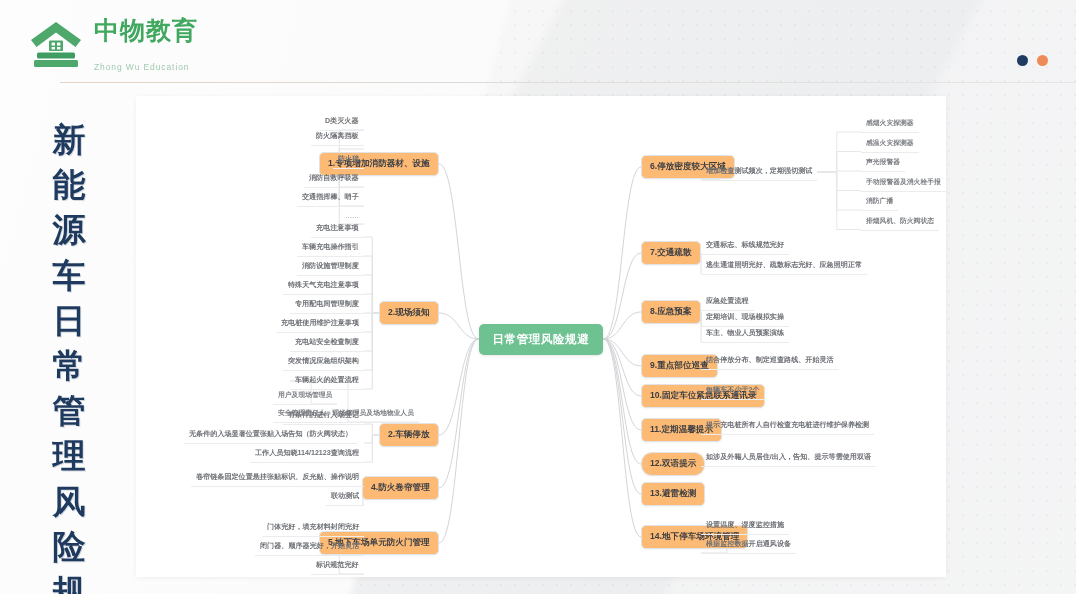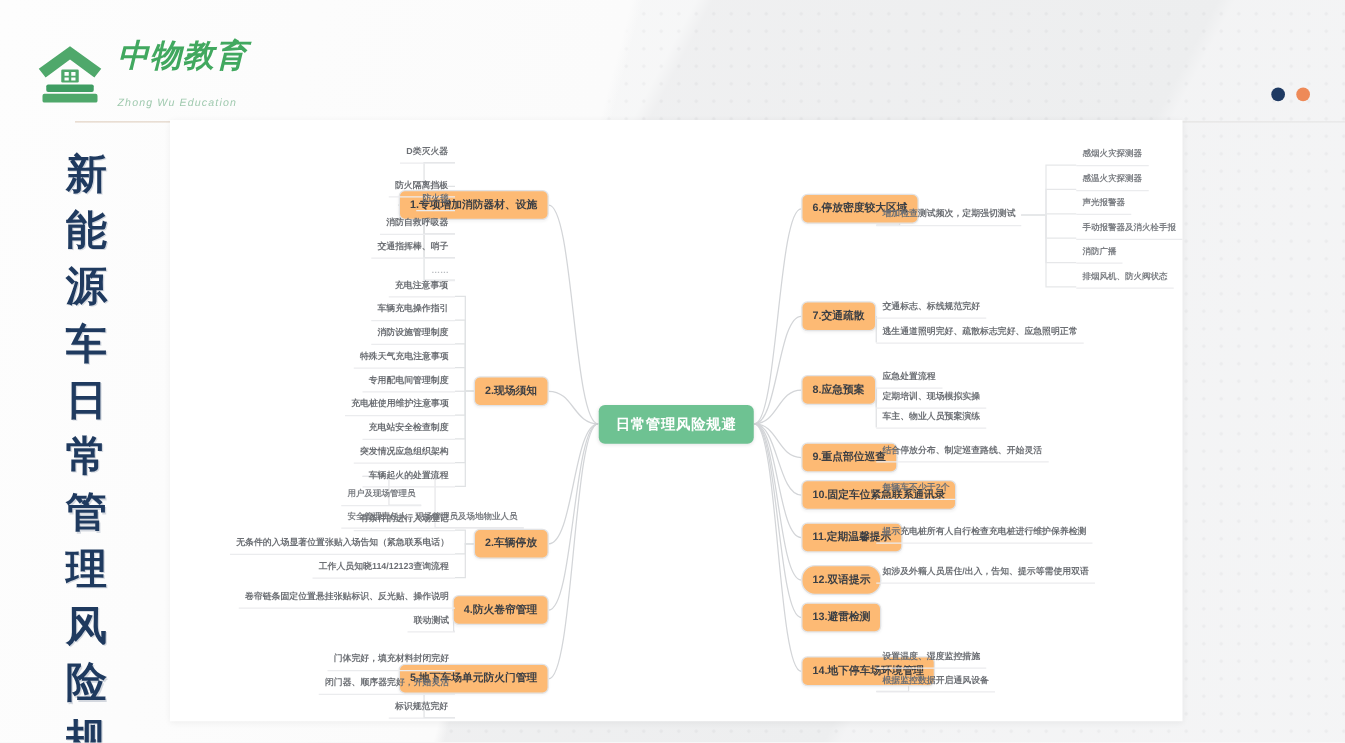--- a/index.html
+++ b/index.html
@@ -20,21 +20,21 @@
   #bg-sheen{
     position:absolute;inset:0;
     background:linear-gradient(118deg,#fafafa 0%,#fafafa 40%,#ededee 41%,#e9eaeb 70%,#f4f4f5 71%,#f6f6f7 100%);
     opacity:.55;
   }
   #bg-sheen2{
     position:absolute;left:0;top:0;width:760px;height:594px;
     background:linear-gradient(105deg,#fdfdfd 0%,#fbfbfb 55%,rgba(251,251,251,0) 56%);
   }
   
-  #header{position:absolute;left:0;top:15px;width:1076px;height:88px;font-style:italic;}
+  #header{position:absolute;left:0;top:0;width:1076px;height:88px;}
   #logo-wrap{position:absolute;left:28px;top:18px;display:flex;align-items:center;gap:10px;}
   #logo-mark{width:56px;height:52px;}
   #logo-text{display:flex;flex-direction:column;justify-content:center;line-height:1;}
   #logo-cn{font-size:25px;font-weight:700;color:#41a85f;letter-spacing:1px;font-family:"Liberation Sans","DejaVu Sans",sans-serif;}
   #logo-en{font-size:8.5px;color:#9fc9ae;letter-spacing:.9px;margin-top:20px;}
   #header-rule{position:absolute;left:60px;top:82px;width:1016px;height:1px;
     background:linear-gradient(90deg,#e3d3c4 0%,#ded9d4 35%,#e6e6e6 100%);}
   #deco-dots{position:absolute;right:28px;top:55px;display:flex;gap:9px;}
   .deco-dot{width:11px;height:11px;border-radius:50%;}
   
@@ -186,40 +186,40 @@
       <path d="M569,368 L567.2,368 L567.2,370 L565,370" fill="none" stroke="#e0e2e4" stroke-width="1"></path>
       <path d="M467.5,243 C486.25,243 486.25,398 505,398" fill="none" stroke="#d3d5d8" stroke-width="1"></path>
       <path d="M467.5,243 C486.25,243 486.25,441 505,441" fill="none" stroke="#d3d5d8" stroke-width="1"></path>
       <path d="M612,441 L590.85,441 L590.85,438 L565,438" fill="none" stroke="#e0e2e4" stroke-width="1"></path>
       <path d="M612,441 L590.85,441 L590.85,457 L565,457" fill="none" stroke="#e0e2e4" stroke-width="1"></path>
     </svg>
   <div id="map">
       <div class="node n-root ta-l" style="left: 342.5px; top: 227.5px;"><span>日常管理风险规避</span></div>
       <div class="node n-main ta-r" style="top: 56px; left: 183px;"><span>1.专项增加消防器材、设施</span></div>
       <div class="node n-sub ta-r" style="top: 17px; left: 184px;"><span>D类灭火器</span></div>
-      <div class="node n-sub ta-r" style="top: 44px; left: 175px; text-align: right;"><span>防火隔离挡板</span></div>
+      <div class="node n-sub ta-r" style="top: 32px; left: 175px; text-align: right;"><span>防火隔离挡板</span></div>
       <div class="node n-sub ta-r" style="top: 55px; left: 197px;"><span>防火毯</span></div>
       <div class="node n-sub ta-r" style="top: 74px; left: 168px;"><span>消防自救呼吸器</span></div>
       <div class="node n-sub ta-r" style="top: 93px; left: 161px;"><span>交通指挥棒、哨子</span></div>
       <div class="node n-sub ta-r n-dim" style="top: 113px; left: 204px;"><span>……</span></div>
       <div class="node n-main ta-r" style="top: 205px; left: 243px;"><span>2.现场须知</span></div>
       <div class="node n-sub ta-r" style="top: 124px; left: 175px;"><span>充电注意事项</span></div>
       <div class="node n-sub ta-r" style="top: 143px; left: 161px;"><span>车辆充电操作指引</span></div>
       <div class="node n-sub ta-r" style="top: 162px; left: 161px;"><span>消防设施管理制度</span></div>
       <div class="node n-sub ta-r" style="top: 181px; left: 147px;"><span>特殊天气充电注意事项</span></div>
       <div class="node n-sub ta-r" style="top: 200px; left: 154px;"><span>专用配电间管理制度</span></div>
       <div class="node n-sub ta-r" style="top: 219px; left: 140px;"><span>充电桩使用维护注意事项</span></div>
       <div class="node n-sub ta-r" style="top: 238px; left: 154px;"><span>充电站安全检查制度</span></div>
       <div class="node n-sub ta-r" style="top: 257px; left: 147px;"><span>突发情况应急组织架构</span></div>
       <div class="node n-sub ta-r" style="top: 276px; left: 154px;"><span>车辆起火的处置流程</span></div>
       <div class="node n-leaf ta-r" style="top: 291px; left: 137px;"><span>用户及现场管理员</span></div>
       <div class="node n-leaf ta-r" style="top: 309px; left: 137px;"><span>安全管理责任人、现场管理员及场地物业人员</span></div>
       <div class="node n-main ta-r" style="top: 327px; left: 243px;"><span>2.车辆停放</span></div>
       <div class="node n-sub ta-r" style="top: 311px; left: 147px;"><span>有条件的进行入场登记</span></div>
-      <div class="node n-sub ta-r" style="top: 330px; left: 48px;"><span>无条件的入场显著位置张贴入场告知（紧急联系电话）</span></div>
+      <div class="node n-sub ta-r" style="top: 330px; left: 48px;"><span>无条件的入场显著位置张贴入场告知（防火阀状态）</span></div>
       <div class="node n-sub ta-r" style="top: 349px; left: 114px;"><span>工作人员知晓114/12123查询流程</span></div>
       <div class="node n-main ta-r" style="top: 380px; left: 226px;"><span>4.防火卷帘管理</span></div>
       <div class="node n-sub ta-r" style="top: 373px; left: 55px;"><span>卷帘链条固定位置悬挂张贴标识、反光贴、操作说明</span></div>
       <div class="node n-sub ta-r" style="top: 392px; left: 190px;"><span>联动测试</span></div>
       <div class="node n-main ta-r" style="top: 435px; left: 183px;"><span>5.地下车场单元防火门管理</span></div>
       <div class="node n-sub ta-r" style="top: 423px; left: 126px;"><span>门体完好，填充材料封闭完好</span></div>
       <div class="node n-sub ta-r" style="top: 442px; left: 119px;"><span>闭门器、顺序器完好，开始灵活</span></div>
       <div class="node n-sub ta-r" style="top: 461px; left: 175px;"><span>标识规范完好</span></div>
       <div class="node n-main ta-l" style="top: 59px; left: 505px;"><span>6.停放密度较大区域</span></div>
       <div class="node n-sub ta-l" style="top: 67px; left: 565px; font-family: Liberation Serif, serif;"><span>增加检查测试频次，定期强切测试</span></div>

